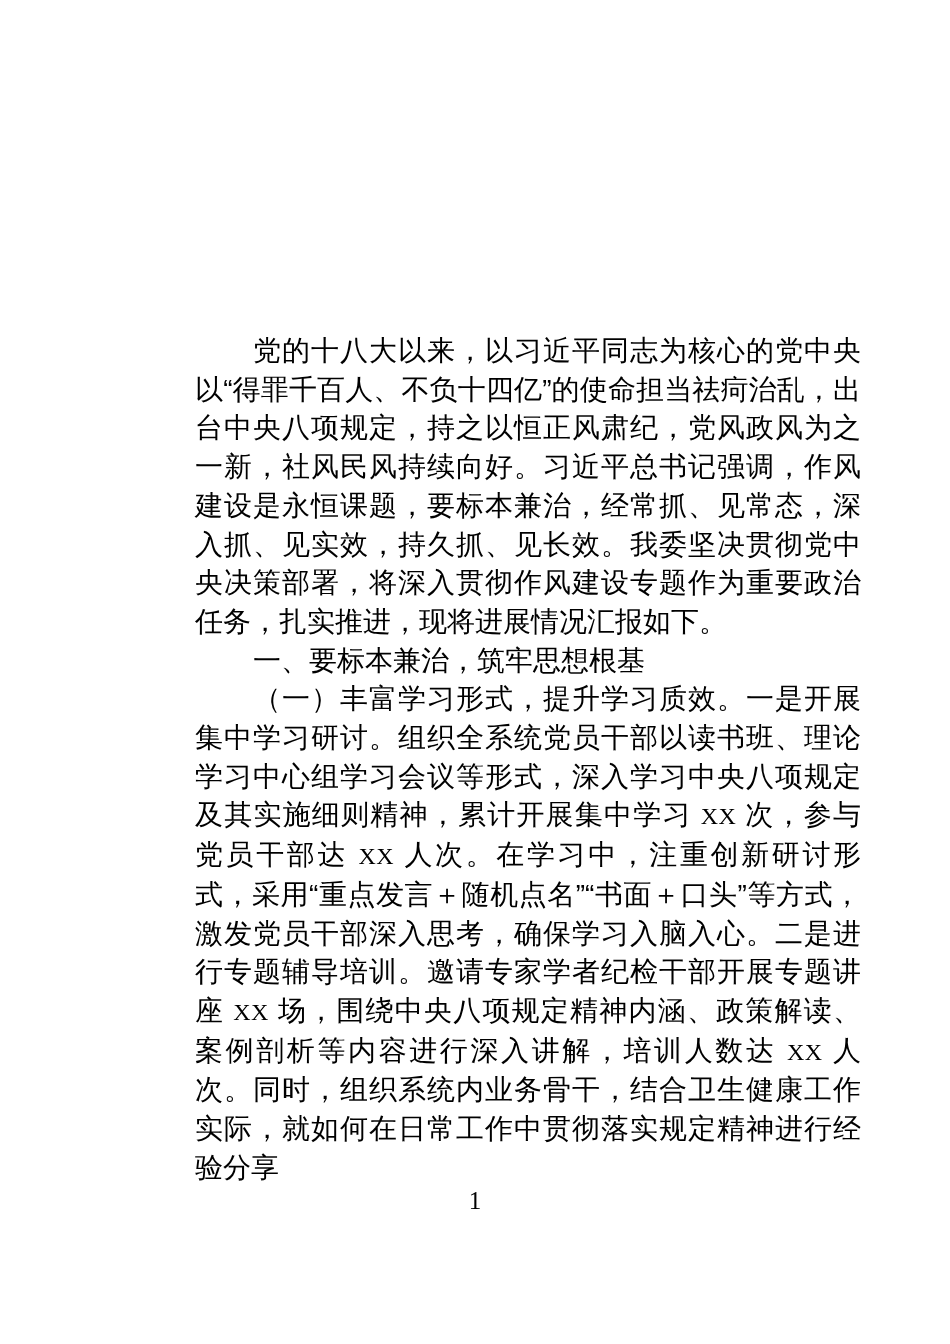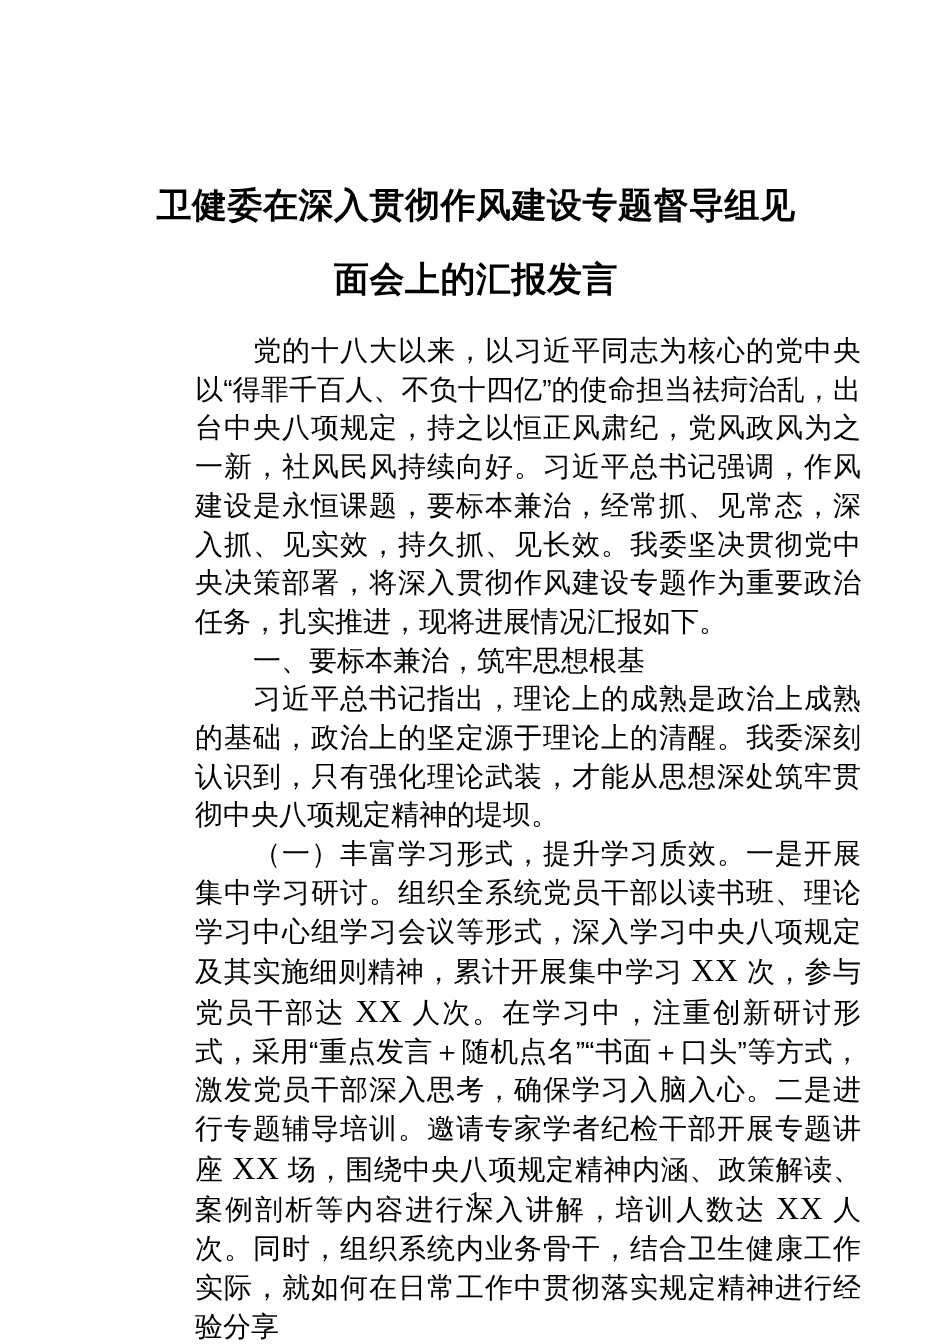--- a/index.html
+++ b/index.html
@@ -70,21 +70,21 @@
     margin: 0;
     text-indent: 58px;
     font-weight: 500;
     letter-spacing: 0px;
     white-space: nowrap;
   }
 
   
   .ser {
     font-family: "Liberation Serif", "DejaVu Serif", serif;
-    font-size: 32px;
+    font-size: 24px;
     letter-spacing: 0.5px;
   }
 
   
   .page-number {
     position: absolute;
     left: 0;
     top: 1186px;
     width: 950px;
     text-align: center;
@@ -92,32 +92,27 @@
     font-size: 25px;
     line-height: 30px;
     color: #000000;
   }
 </style>
 </head>
 <body>
 
 <div class="page">
 
-  <div class="doc-title">
-    <div>卫健委在深入贯彻作风建设专题督导组见</div>
-    <div>面会上的汇报发言</div>
-  </div>
 
   <div class="body-block">
 
     <p class="para indent">党的十八大以来，以习近平同志为核心的党中央以“得罪千百人、不负十四亿”的使命担当祛疴治乱，出台中央八项规定，持之以恒正风肃纪，党风政风为之一新，社风民风持续向好。习近平总书记强调，作风建设是永恒课题，要标本兼治，经常抓、见常态，深入抓、见实效，持久抓、见长效。我委坚决贯彻党中央决策部署，将深入贯彻作风建设专题作为重要政治任务，扎实推进，现将进展情况汇报如下。</p>
 
     <p class="section-head">一、要标本兼治，筑牢思想根基</p>
 
-    <p class="para indent">习近平总书记指出，理论上的成熟是政治上成熟的基础，政治上的坚定源于理论上的清醒。我委深刻认识到，只有强化理论武装，才能从思想深处筑牢贯彻中央八项规定精神的堤坝。</p>
 
     <p class="para indent">（一）丰富学习形式，提升学习质效。一是开展集中学习研讨。组织全系统党员干部以读书班、理论学习中心组学习会议等形式，深入学习中央八项规定及其实施细则精神，累计开展集中学习 <span class="ser">XX</span> 次，参与党员干部达 <span class="ser">XX</span> 人次。在学习中，注重创新研讨形式，采用“重点发言＋随机点名”“书面＋口头”等方式，激发党员干部深入思考，确保学习入脑入心。二是进行专题辅导培训。邀请专家学者纪检干部开展专题讲座 <span class="ser">XX</span> 场，围绕中央八项规定精神内涵、政策解读、案例剖析等内容进行深入讲解，培训人数达 <span class="ser">XX</span> 人次。同时，组织系统内业务骨干，结合卫生健康工作实际，就如何在日常工作中贯彻落实规定精神进行经验分享</p>
 
   </div>
 
   <div class="page-number">1</div>
 
 </div>
 
 </body></html>

